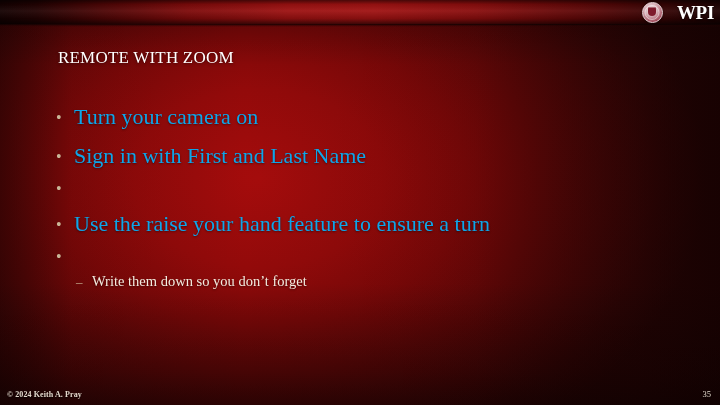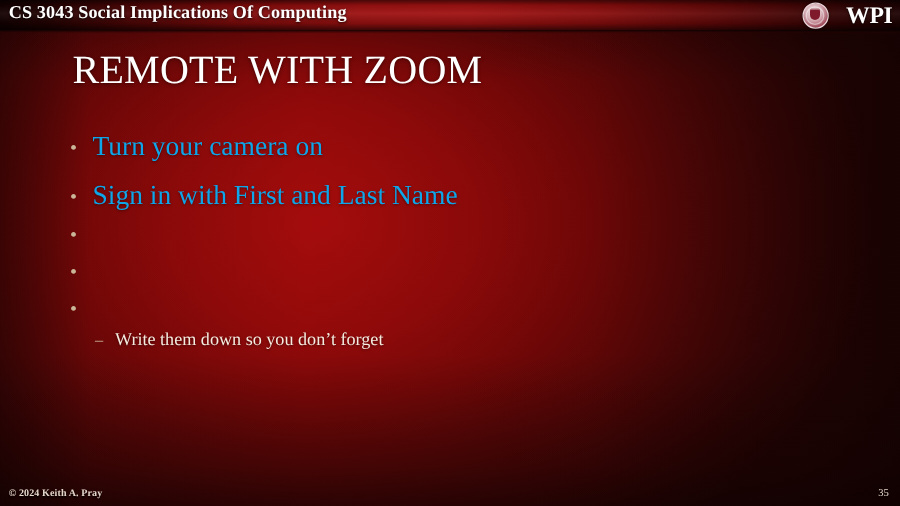--- a/index.html
+++ b/index.html
@@ -160,22 +160,22 @@
     color: #ffffff;
     letter-spacing: -0.3px;
     line-height: 1;
     text-shadow: 0 1px 2px rgba(0,0,0,0.8);
   }
 
   
   .slide-title {
     position: absolute;
     left: 58px;
-    top: 37px;
-    font-size: 32px;
+    top: 48px;
+    font-size: 17px;
     color: #ffffff;
     letter-spacing: 0.2px;
     white-space: nowrap;
     text-shadow: 0 1px 3px rgba(0,0,0,0.5);
   }
 
   
   .bullets {
     position: absolute;
     left: 56px;
@@ -255,21 +255,20 @@
 <body>
 
 <div id="slide">
 
   <div class="bg-base"></div>
   <div class="bg-vignette"></div>
   <div class="bg-vignette2"></div>
 
   <div class="header">
     <div class="header-inner"></div>
-    <div class="header-title">CS 3043 Social Implications Of Computing</div>
     <div class="wpi-logo">
       <div class="wpi-seal"></div>
       <div class="wpi-word">WPI</div>
     </div>
   </div>
   <div class="header-underline"></div>
 
   <div class="slide-title">REMOTE WITH ZOOM</div>
 
   <div class="bullets">
@@ -283,20 +282,21 @@
       <span class="bullet-marker">•</span>
       <span class="bullet-text">Sign in with First and Last Name</span>
     </div>
 
     <div class="bullet-row">
       <span class="bullet-marker">•</span>
     </div>
 
     <div class="bullet-row">
       <span class="bullet-marker">•</span>
+      <span class="bullet-text">Use the raise your hand feature to ensure a turn</span>
     </div>
 
     <div class="bullet-row">
       <span class="bullet-marker">•</span>
     </div>
 
     <div class="sub-list">
       <div class="sub-row">
         <span class="sub-marker">–</span>
         <span class="sub-text">Write them down so you don’t forget</span>

